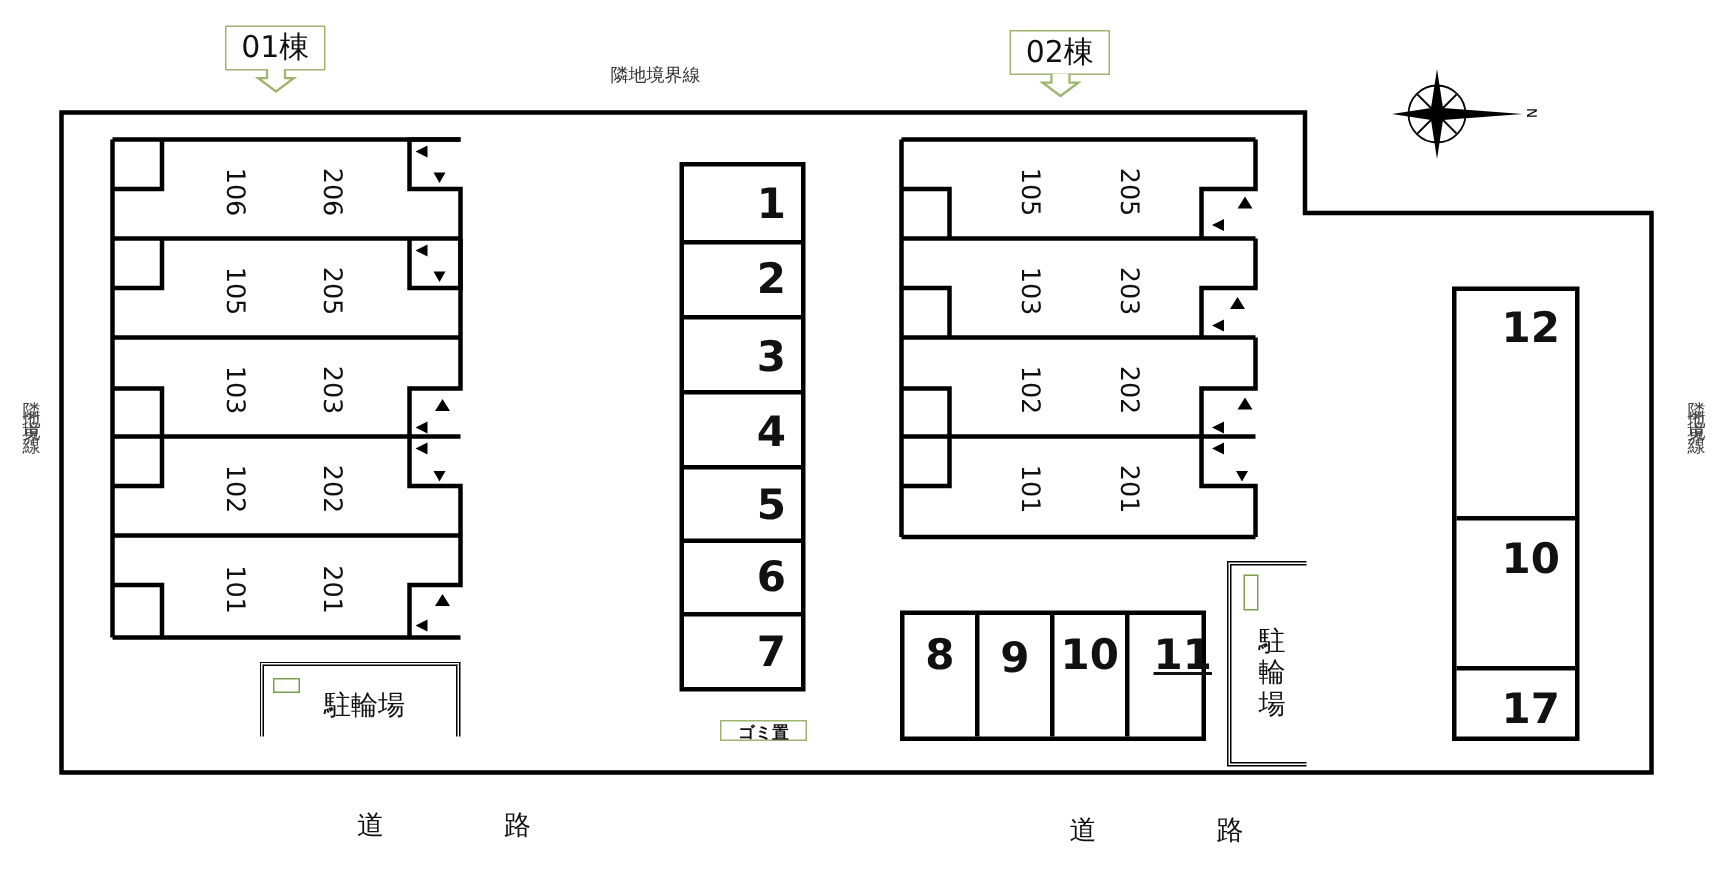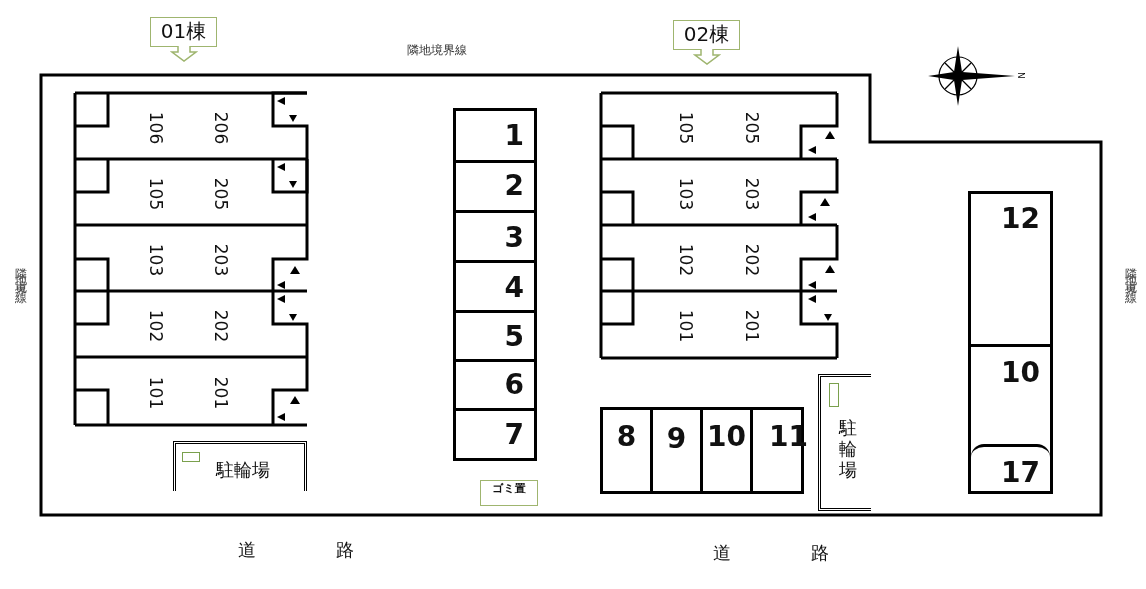--- a/index.html
+++ b/index.html
@@ -97,21 +97,21 @@
 <div class="abs park-col" style="left:453px;top:108px;width:84px;height:353px;">
   <div class="park-cell" style="top:0;height:50px;line-height:50px;">1</div>
   <div class="park-cell" style="top:49px;height:50px;line-height:46px;">2</div>
   <div class="park-cell" style="top:99px;height:50px;line-height:50px;">3</div>
   <div class="park-cell" style="top:149px;height:50px;line-height:50px;">4</div>
   <div class="park-cell" style="top:199px;height:50px;line-height:48px;">5</div>
   <div class="park-cell" style="top:248px;height:50px;line-height:46px;">6</div>
   <div class="park-cell" style="top:297px;height:50px;line-height:48px;">7</div>
 </div>
 
-<div class="abs" style="left:480px;top:480px;width:58px;height:26px;border:1.5px solid #9fb56f;font-size:11px;font-weight:bold;text-align:center;line-height:16px;">ゴミ置</div>
+<div class="abs" style="left:480px;top:480px;width:58px;height:14px;border:1.5px solid #9fb56f;font-size:11px;font-weight:bold;text-align:center;line-height:16px;">ゴミ置</div>
 
 <svg class="abs" style="left:597px;top:88px" width="245" height="275">
   <g fill="none" stroke="#000" stroke-width="3">
     <line x1="4" y1="5" x2="4" y2="270"></line>
     <line x1="4" y1="5" x2="240" y2="5"></line>
     <line x1="4" y1="71" x2="240" y2="71"></line>
     <line x1="4" y1="137" x2="240" y2="137"></line>
     <line x1="4" y1="203" x2="240" y2="203"></line>
     <line x1="4" y1="270" x2="240" y2="270"></line>
     <path d="M4 38 H36 V71"></path>
@@ -136,30 +136,30 @@
 <div class="abs unit-num" style="left:736px;top:184px;">203</div>
 <div class="abs unit-num" style="left:670px;top:250px;">102</div>
 <div class="abs unit-num" style="left:736px;top:250px;">202</div>
 <div class="abs unit-num" style="left:670px;top:316px;">101</div>
 <div class="abs unit-num" style="left:736px;top:316px;">201</div>
 
 <div class="abs" style="left:600px;top:407px;width:204px;height:87px;border:3px solid #000;">
   <div class="abs" style="left:0;top:0;width:50px;height:81px;border-right:3px solid #000;font-size:28px;font-weight:bold;text-align:center;line-height:54px;">8</div>
   <div class="abs" style="left:50px;top:0;width:50px;height:81px;border-right:3px solid #000;font-size:28px;font-weight:bold;text-align:center;line-height:58px;">9</div>
   <div class="abs" style="left:100px;top:0;width:50px;height:81px;border-right:3px solid #000;font-size:28px;font-weight:bold;text-align:center;line-height:54px;">10</div>
-  <div class="abs" style="left:150px;top:0;width:71px;height:81px;font-size:28px;font-weight:bold;text-align:center;line-height:54px;">11</div>
+  <div class="abs" style="left:150px;top:0;width:71px;height:81px;font-size:28px;font-weight:bold;text-align:center;line-height:54px;text-decoration:underline;">11</div>
 </div>
 
 <div class="abs" style="left:818px;top:374px;width:53px;height:137px;border:3px double #000;border-right:none;background:#fff;">
   <div class="bike-ico" style="left:8px;top:6px;width:8px;height:22px;"></div>
   <div class="abs" style="left:18px;top:40px;font-size:18px;width:20px;line-height:21px;word-break:break-all;">駐輪場</div>
 </div>
 
 <div class="abs park-col" style="left:968px;top:191px;width:85px;height:303px;">
   <div class="park-cell" style="top:0;height:50px;line-height:50px;">12</div>
   <div class="park-cell" style="top:150px;height:50px;line-height:52px;">10</div>
-  <div class="park-cell" style="top:250px;height:50px;line-height:52px;border-radius:13px;">17</div>
+  <div class="park-cell" style="top:250px;height:50px;line-height:52px;">17</div>
 </div>
 
 <div class="abs road" style="left:238px;top:538px;">道</div>
 <div class="abs road" style="left:336px;top:538px;">路</div>
 <div class="abs road" style="left:713px;top:541px;">道</div>
 <div class="abs road" style="left:811px;top:541px;">路</div>
 
 </body></html>

